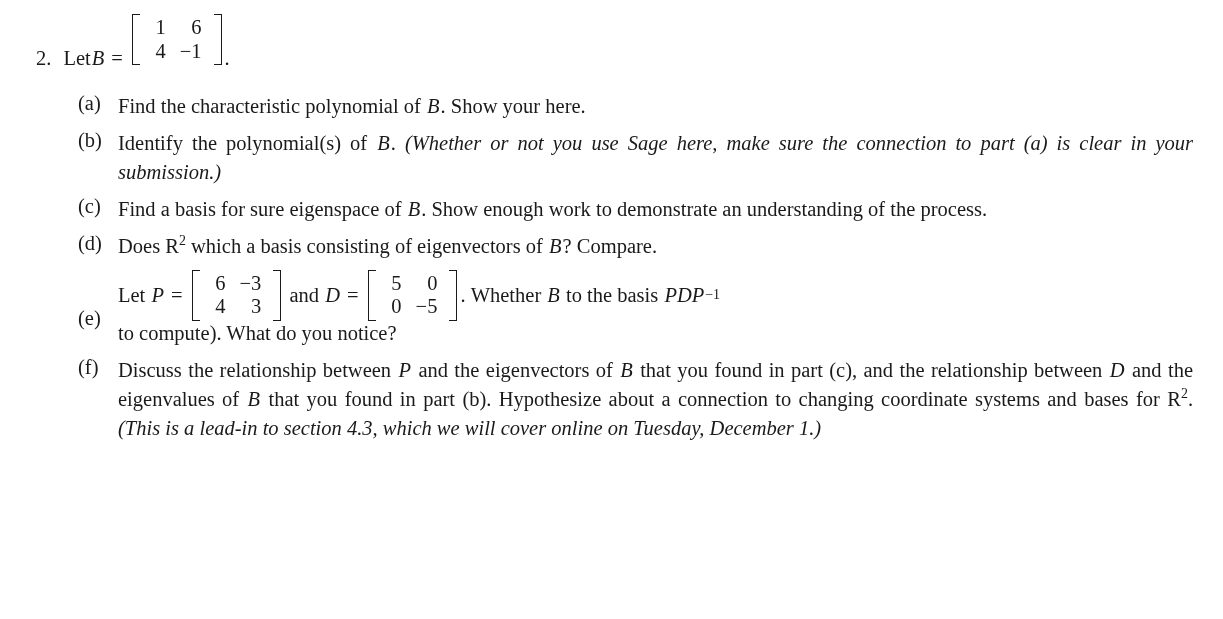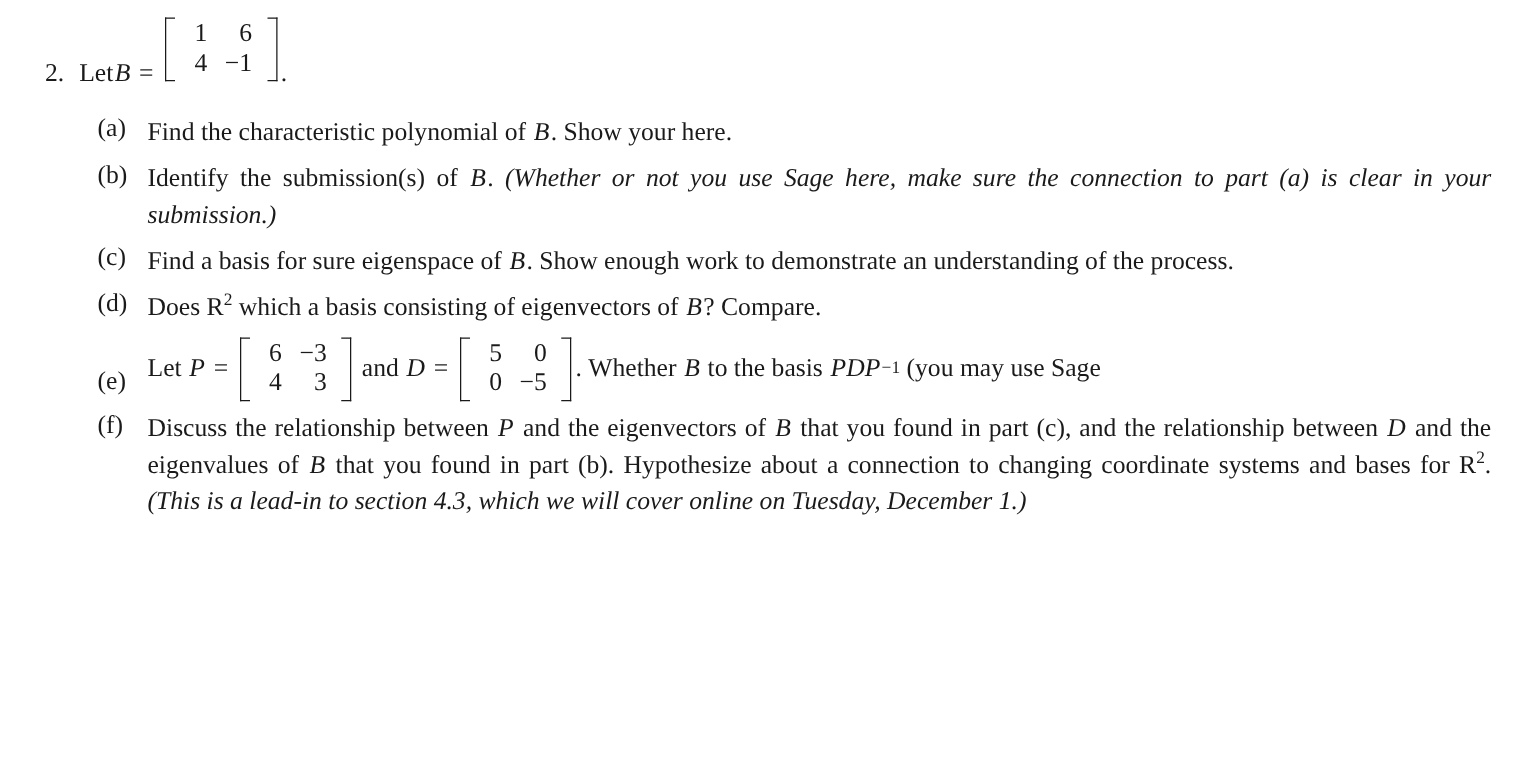--- a/index.html
+++ b/index.html
@@ -154,21 +154,21 @@
 
   <div class="sublist">
 
     <div class="sub-item">
       <span class="sub-label">(a)</span>
       <div class="sub-body nojust"><b>Find the characteristic polynomial</b><span> of </span><span class="mvar">B</span><span>. Show your here.</span></div>
     </div>
 
     <div class="sub-item">
       <span class="sub-label">(b)</span>
-      <div class="sub-body"><b>Identify the submission(s)</b><span> of </span><span class="mvar">B</span><span>. </span><i>(Whether or not you use Sage here, make sure the connection to part (a) is clear in your submission.)</i></div>
+      <div class="sub-body"><b>Identify the polynomial(s)</b><span> of </span><span class="mvar">B</span><span>. </span><i>(Whether or not you use Sage here, make sure the connection to part (a) is clear in your submission.)</i></div>
     </div>
 
     <div class="sub-item">
       <span class="sub-label">(c)</span>
       <div class="sub-body"><b>Find a basis for sure eigenspace</b><span> of </span><span class="mvar">B</span><span>. Show enough work to demonstrate an understanding of the process.</span></div>
     </div>
 
     <div class="sub-item">
       <span class="sub-label">(d)</span>
       <div class="sub-body nojust"><b>Does </b><b class="bb">R</b><b class="sup">2</b><b> which a basis consisting of eigenvectors of </b><b class="mvar">B</b><b>?</b><span> Compare.</span></div>
@@ -189,22 +189,23 @@
             <span class="bracket right"></span>
           </span>&nbsp;<span>and</span>&nbsp;<span class="mvar">D</span><span class="mop">=</span><span class="matrix">
             <span class="bracket left"></span>
             <span class="grid cols2">
               <span class="cell">5</span>
               <span class="cell">0</span>
               <span class="cell">0</span>
               <span class="cell">−5</span>
             </span>
             <span class="bracket right"></span>
-          </span><span>.</span>&nbsp;<b>Whether</b>&nbsp;<b class="mvar">B</b>&nbsp;<b>to the basis</b>&nbsp;<b class="mvar">PDP</b><b class="sup">−1</b>&nbsp;<span>(you may use Sage</span>
+          </span><span>.</span>&nbsp;<b>Whether</b>&nbsp;<b class="mvar">B</b>&nbsp;<b>to the basis</b>&nbsp;<b class="mvar">PDP</b><b class="sup">−1</b>&nbsp;
         </div>
+        <div class="e-line2">to compute). What do you notice?</div>
       </div>
     </div>
 
     <div class="sub-item">
       <span class="sub-label">(f)</span>
       <div class="sub-body"><b>Discuss</b><span> the relationship between </span><span class="mvar">P</span><span> and the eigenvectors of </span><span class="mvar">B</span><span> that you found in part (c), and the relationship between </span><span class="mvar">D</span><span> and the eigenvalues of </span><span class="mvar">B</span><span> that you found in part (b). Hypothesize about a connection to changing coordinate systems and bases for </span><span class="bb">R</span><span class="sup">2</span><span>. </span><i>(This is a lead-in to section 4.3, which we will cover online on Tuesday, December 1.)</i></div>
     </div>
 
   </div>
 </div>

